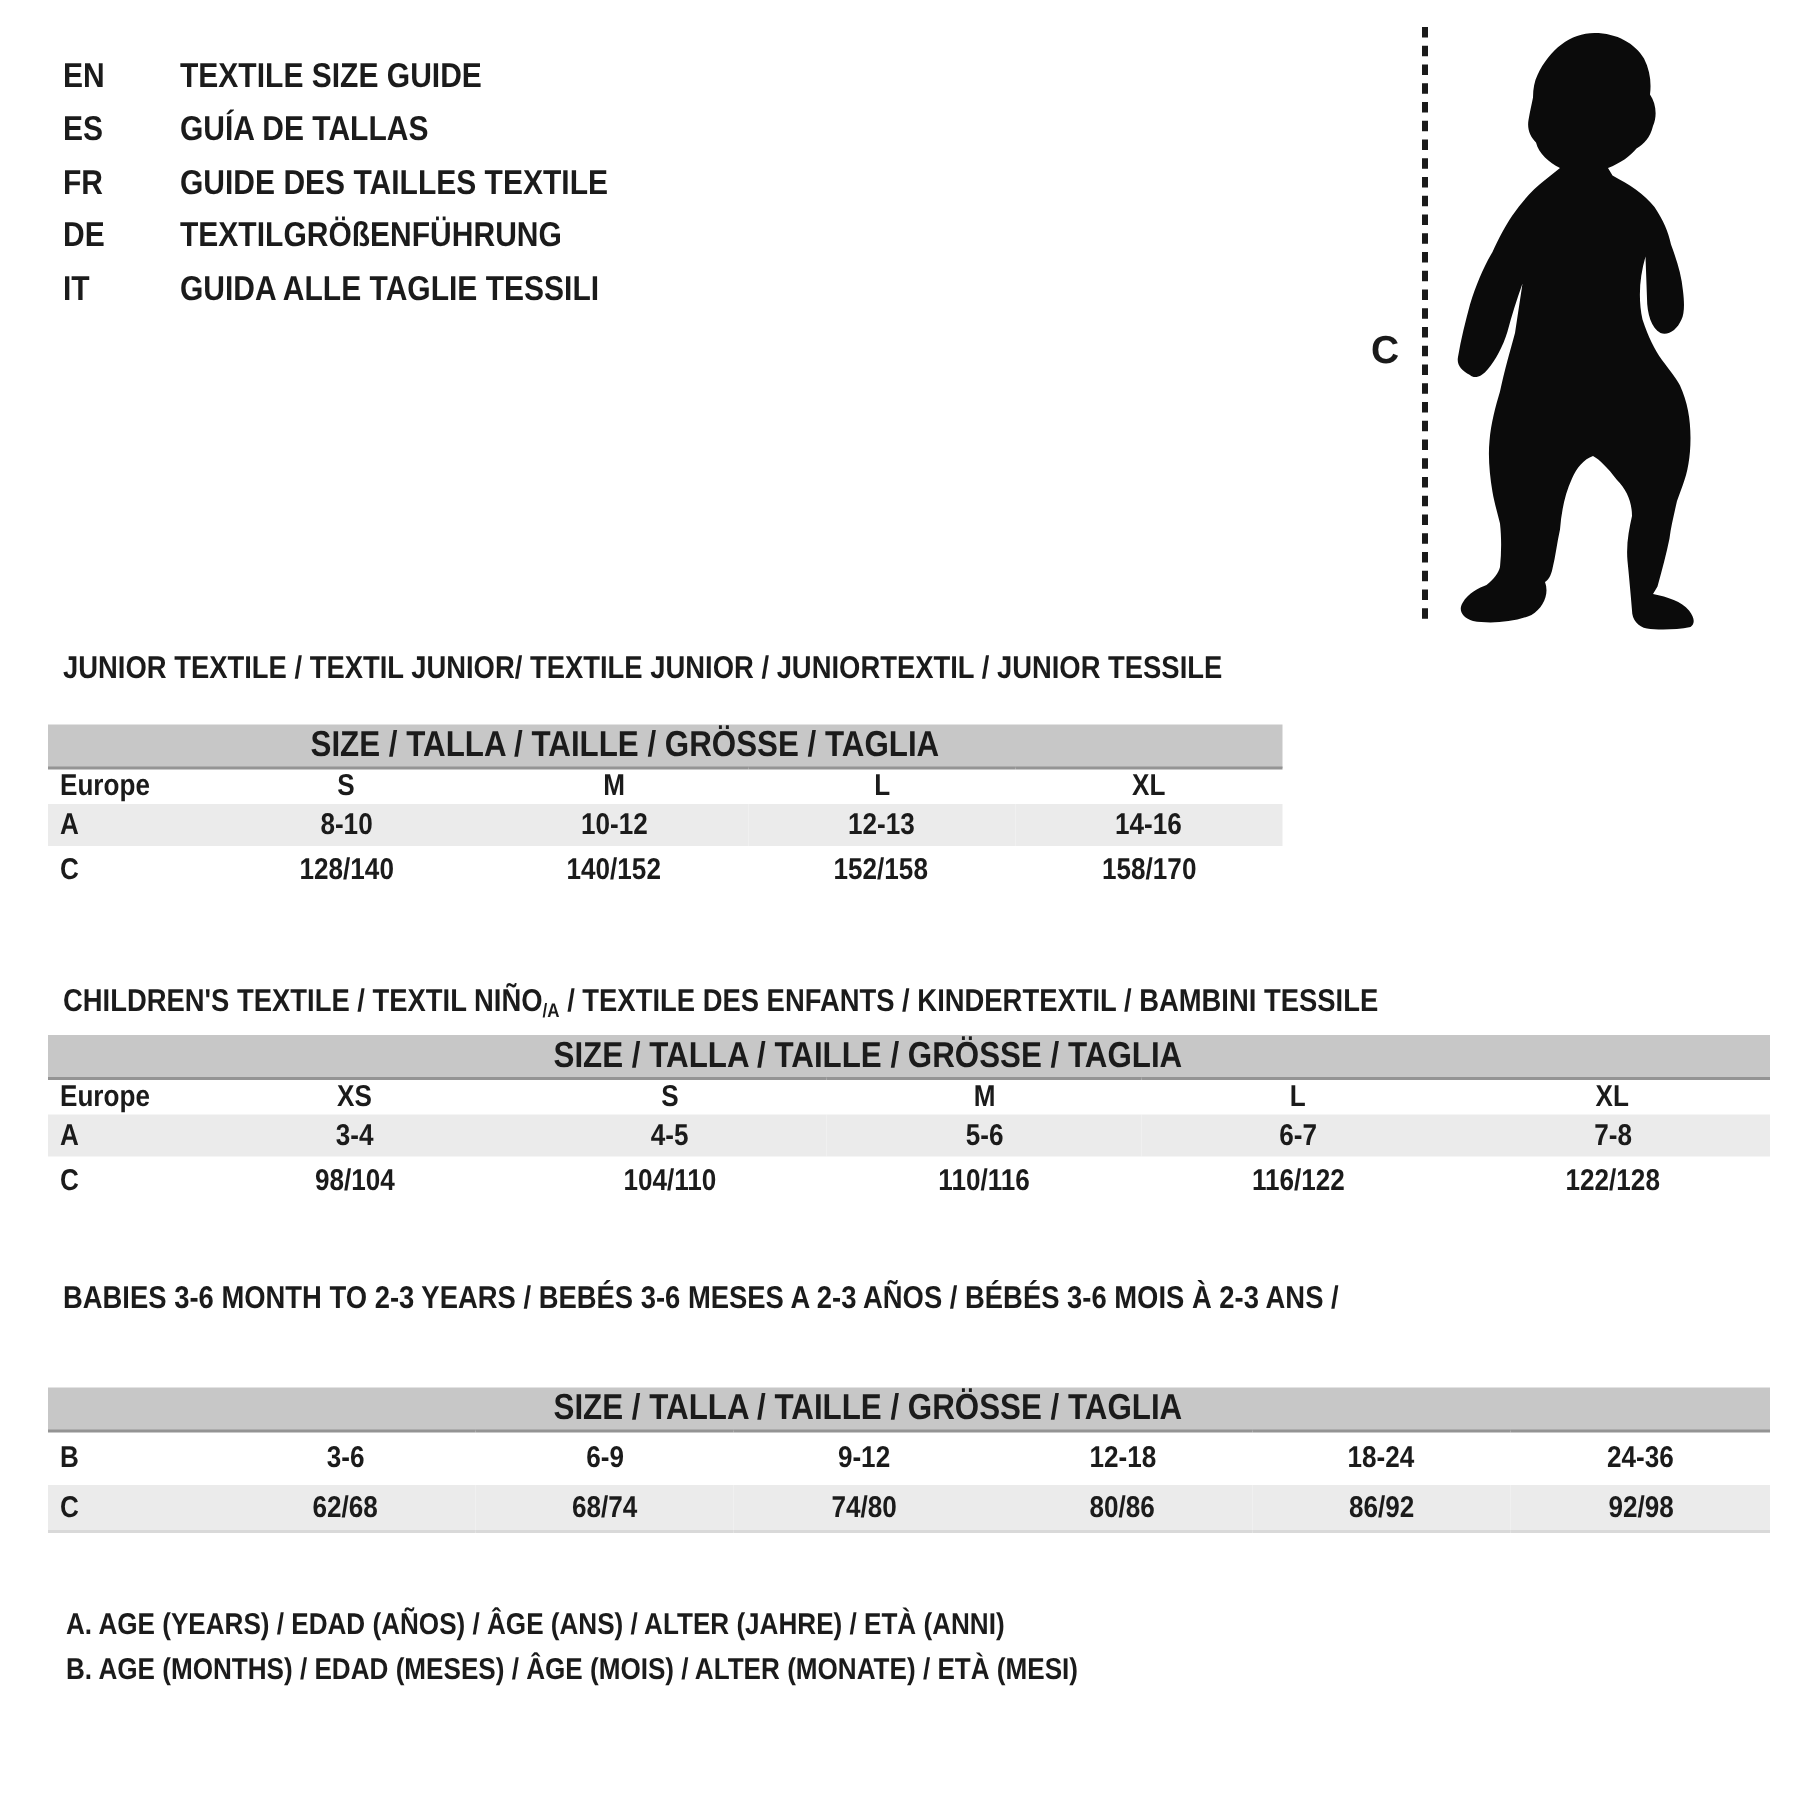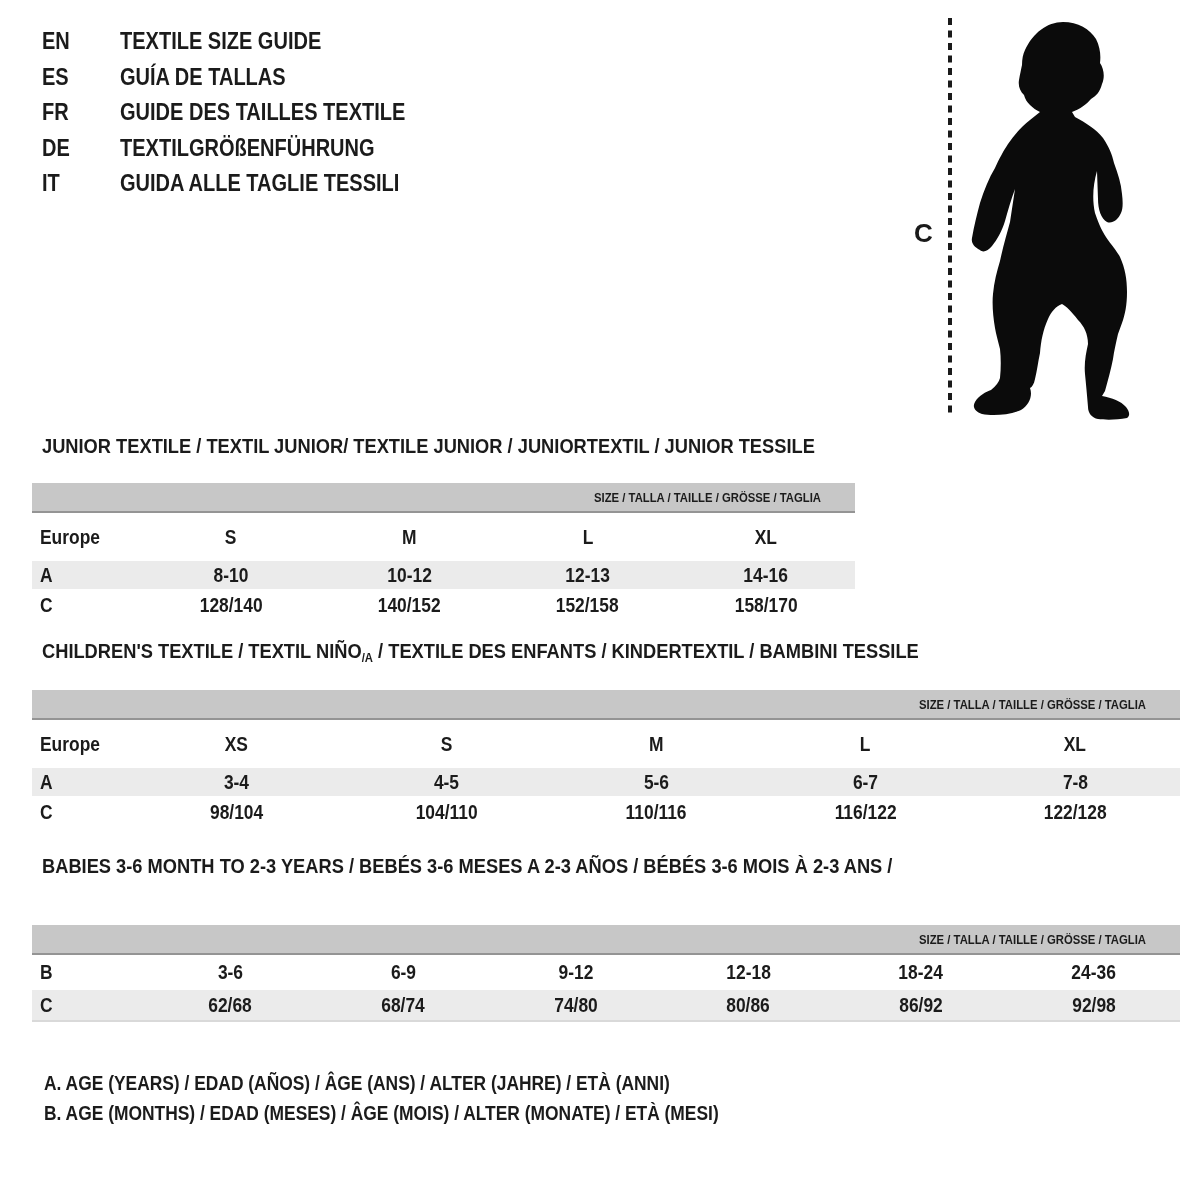--- a/index.html
+++ b/index.html
@@ -16,45 +16,45 @@
     width:1200px;height:1200px;position:relative;overflow:hidden;
     background:var(--background);color:var(--text);
     font-family:"Liberation Sans", sans-serif;
   }
   
   .cx{display:inline-block;transform:scaleX(.87);transform-origin:50% 50%;white-space:nowrap;}
   .cxl{display:inline-block;transform:scaleX(.87);transform-origin:0 50%;white-space:nowrap;}
 
   
   .lang{position:absolute;left:42px;top:28px;}
-  .lang-row{display:flex;align-items:flex-start;height:35.6px;font-size:23px;font-weight:700;}
+  .lang-row{display:flex;align-items:flex-end;height:35.6px;font-size:23px;font-weight:700;}
   .lang-code{width:78px;}
 
   
   .figure{position:absolute;left:900px;top:2px;width:265px;height:425px;}
 
   
   .sec-title{position:absolute;left:42px;font-size:21px;font-weight:700;white-space:nowrap;}
   .subsc{font-size:13px;vertical-align:-4px;}
 
   
   .size-table{position:absolute;border-collapse:collapse;table-layout:fixed;}
   .size-table td{padding:0;font-weight:700;font-size:20px;vertical-align:middle;}
   .size-table tr.bar td{
     background:var(--header-bar);
     border-bottom:2px solid var(--header-bar-border);
-    height:29px;font-size:13px;text-align:right;padding-left:8px;
+    height:29px;font-size:24px;text-align:center;padding-left:8px;
   }
   .size-table tr.shade td{background:var(--stripe);}
   .size-table td.lbl{text-align:left;padding-left:8px;}
   .size-table td.val{text-align:center;}
   .t-junior{left:32px;top:483px;width:823px;}
   .t-children{left:32px;top:690px;width:1148px;}
   .t-babies{left:32px;top:925px;width:1148px;border-bottom:2px solid #d9d9d9;}
-  .t-junior tr.r1 td,.t-children tr.r1 td{height:49px;margin-left:28px;}
+  .t-junior tr.r1 td,.t-children tr.r1 td{height:24px;margin-left:28px;}
   .t-junior tr.r2 td,.t-children tr.r2 td{height:28px;}
   .t-junior tr.r3 td,.t-children tr.r3 td{height:33px;}
   .t-babies tr.r1 td{height:36px;}
   .t-babies tr.r2 td{height:31px;}
 
   
   .babies-title{position:absolute;left:42px;top:850px;font-size:21px;font-weight:700;line-height:31.5px;white-space:nowrap;}
 
   
   .notes{position:absolute;left:44px;top:1068px;font-size:20px;font-weight:700;line-height:30px;white-space:nowrap;}
@@ -155,21 +155,21 @@
   <tr class="r3">
     <td class="lbl"><span class="cxl">C</span></td>
     <td class="val"><span class="cx">128/140</span></td>
     <td class="val"><span class="cx">140/152</span></td>
     <td class="val"><span class="cx">152/158</span></td>
     <td class="val"><span class="cx">158/170</span></td>
   </tr>
 </tbody>
   </table>
 
-<div class="sec-title" style="top:639px;">
+<div class="sec-title" style="top:656px;">
   <span class="cxl"><span>CHILDREN'S TEXTILE / TEXTIL NIÑO</span><span class="subsc">/A</span><span> / TEXTILE DES ENFANTS / KINDERTEXTIL / BAMBINI TESSILE</span></span>
 </div>
 <table class="size-table t-children">
   <colgroup>
       <col style="width:100px">
       <col>
       <col>
       <col>
       <col>
       <col>

